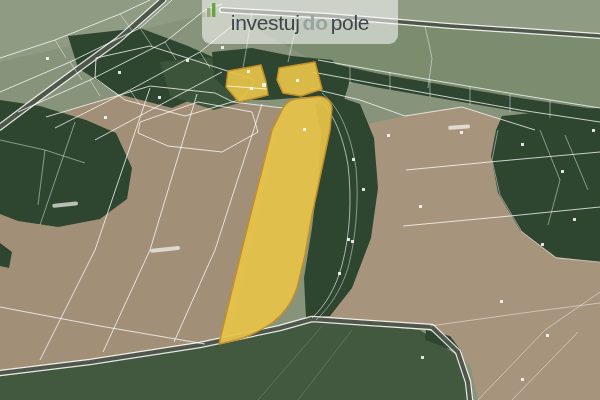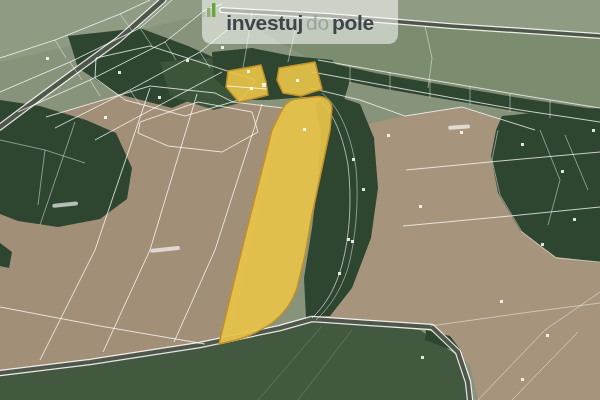--- a/index.html
+++ b/index.html
@@ -40,22 +40,22 @@
   .cadf{stroke:rgba(255,255,255,.45);stroke-width:1;fill:none;}
   .hl{fill:var(--highlight-fill);stroke:var(--highlight-stroke);stroke-width:1.5;stroke-linejoin:round;fill-opacity:.93;}
   .speck{fill:#fff;opacity:.85;}
   .dash{fill:#fff;opacity:.65;}
   .logo{
     position:absolute;left:202px;top:0;width:196px;height:44px;
     background:var(--logo-bg);border-radius:0 0 9px 9px;
     display:flex;align-items:center;justify-content:center;gap:3px;
   }
   .logo .word{font-size:21px;letter-spacing:-0.3px;line-height:1;}
-  .logo .w-bold{font-weight:700;color:var(--logo-dark);}
-  .logo .w-light{font-weight:400;color:var(--logo-light);}
+  .logo .w-bold{font-weight:400;color:var(--logo-dark);}
+  .logo .w-light{font-weight:700;color:var(--logo-light);}
 </style>
 </head>
 <body>
 
 <div class="stage">
   <svg width="600" height="400" viewBox="0 0 600 400">
 
     <g>
       <rect class="base" x="0" y="0" width="600" height="400"></rect>
       <polygon class="topgreen" points="0,0 600,0 600,36 225,10 0,62"></polygon>

